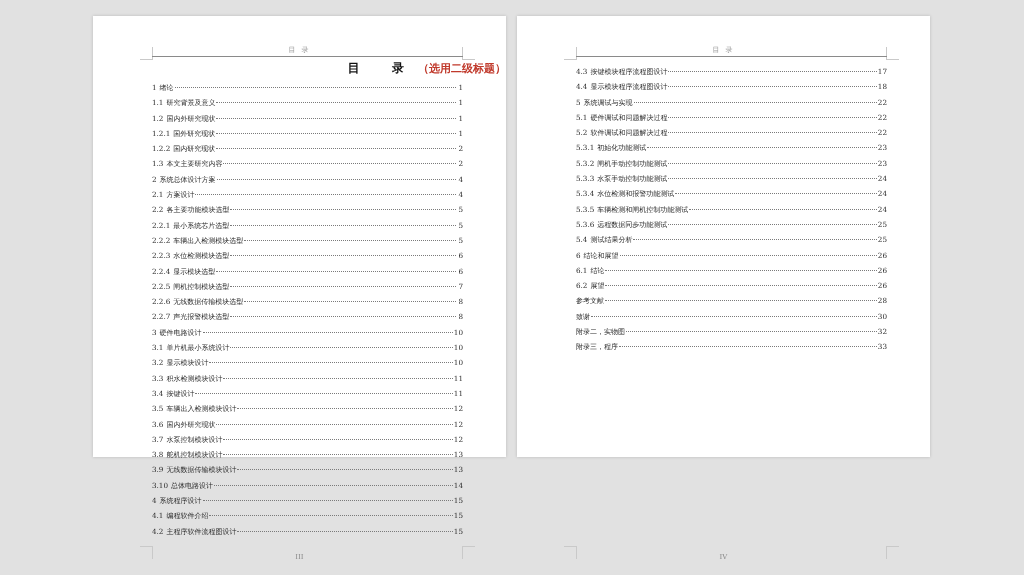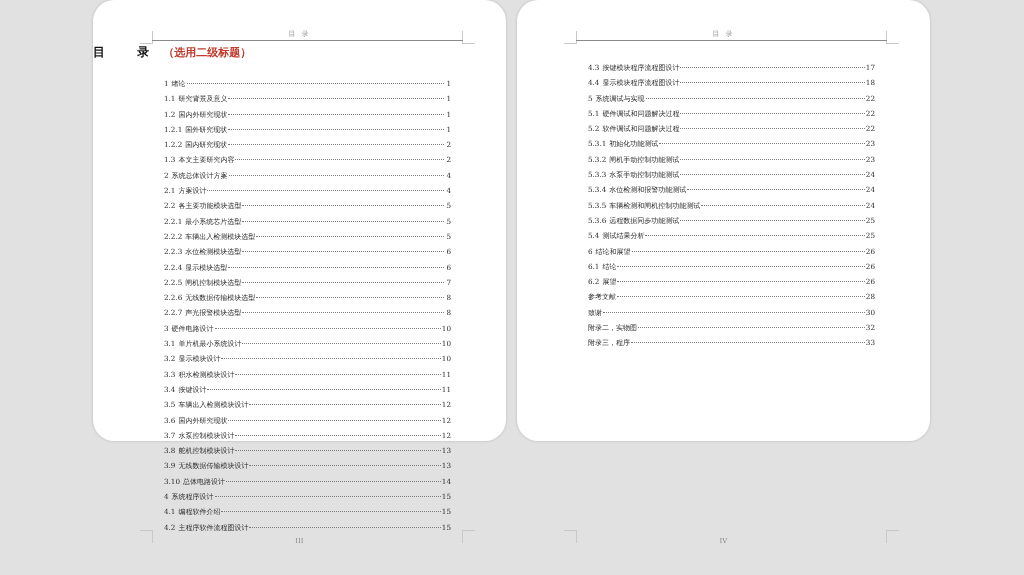--- a/index.html
+++ b/index.html
@@ -12,26 +12,25 @@
       font-family: "DejaVu Serif", "Liberation Serif", serif;
     }
     .viewport {
       position: relative;
       width: 1024px;
       height: 575px;
       background: #e1e1e1;
     }
     .page {
       position: absolute;
-      top: 0;
+      top: 16px;
       width: 413px;
       height: 441px;
       background: #ffffff;
       box-shadow: 0 0 3px rgba(0,0,0,0.18);
-      border-radius: 21px;
     }
     #page-left { left: 93px; }
     #page-right { left: 517px; }
 
     .header-line {
       position: absolute;
       left: 59px;
       right: 43px;
       top: 40px;
       height: 0;
@@ -59,34 +58,34 @@
     .corner.tl { left: 47px; top: 31px; border-right-width: 1px; border-bottom-width: 1px; }
     .corner.tr { right: 31px; top: 31px; border-left-width: 1px; border-bottom-width: 1px; }
     .corner.bl { left: 47px; top: 530px; border-right-width: 1px; border-top-width: 1px; }
     .corner.br { right: 31px; top: 530px; border-left-width: 1px; border-top-width: 1px; }
 
     .toc-title {
       position: absolute;
       left: 0;
       right: 0;
       top: 44px;
-      text-align: left;
+      text-align: right;
       font-size: 12px;
       font-weight: bold;
       color: #111;
       font-family: "DejaVu Sans", sans-serif;
     }
     .toc-title .title-main { letter-spacing: 14px; }
     .toc-title .title-note { color: #c0392b; font-weight: bold; font-size: 11px; }
 
     .toc-list {
       position: absolute;
       left: 59px;
       right: 43px;
-      margin: 12px;
+      margin: 0;
       padding: 0;
       list-style: none;
     }
     #page-left .toc-list { top: 64px; }
     #page-right .toc-list { top: 48px; }
 
     .toc-row {
       display: flex;
       align-items: baseline;
       height: 15.3px;

